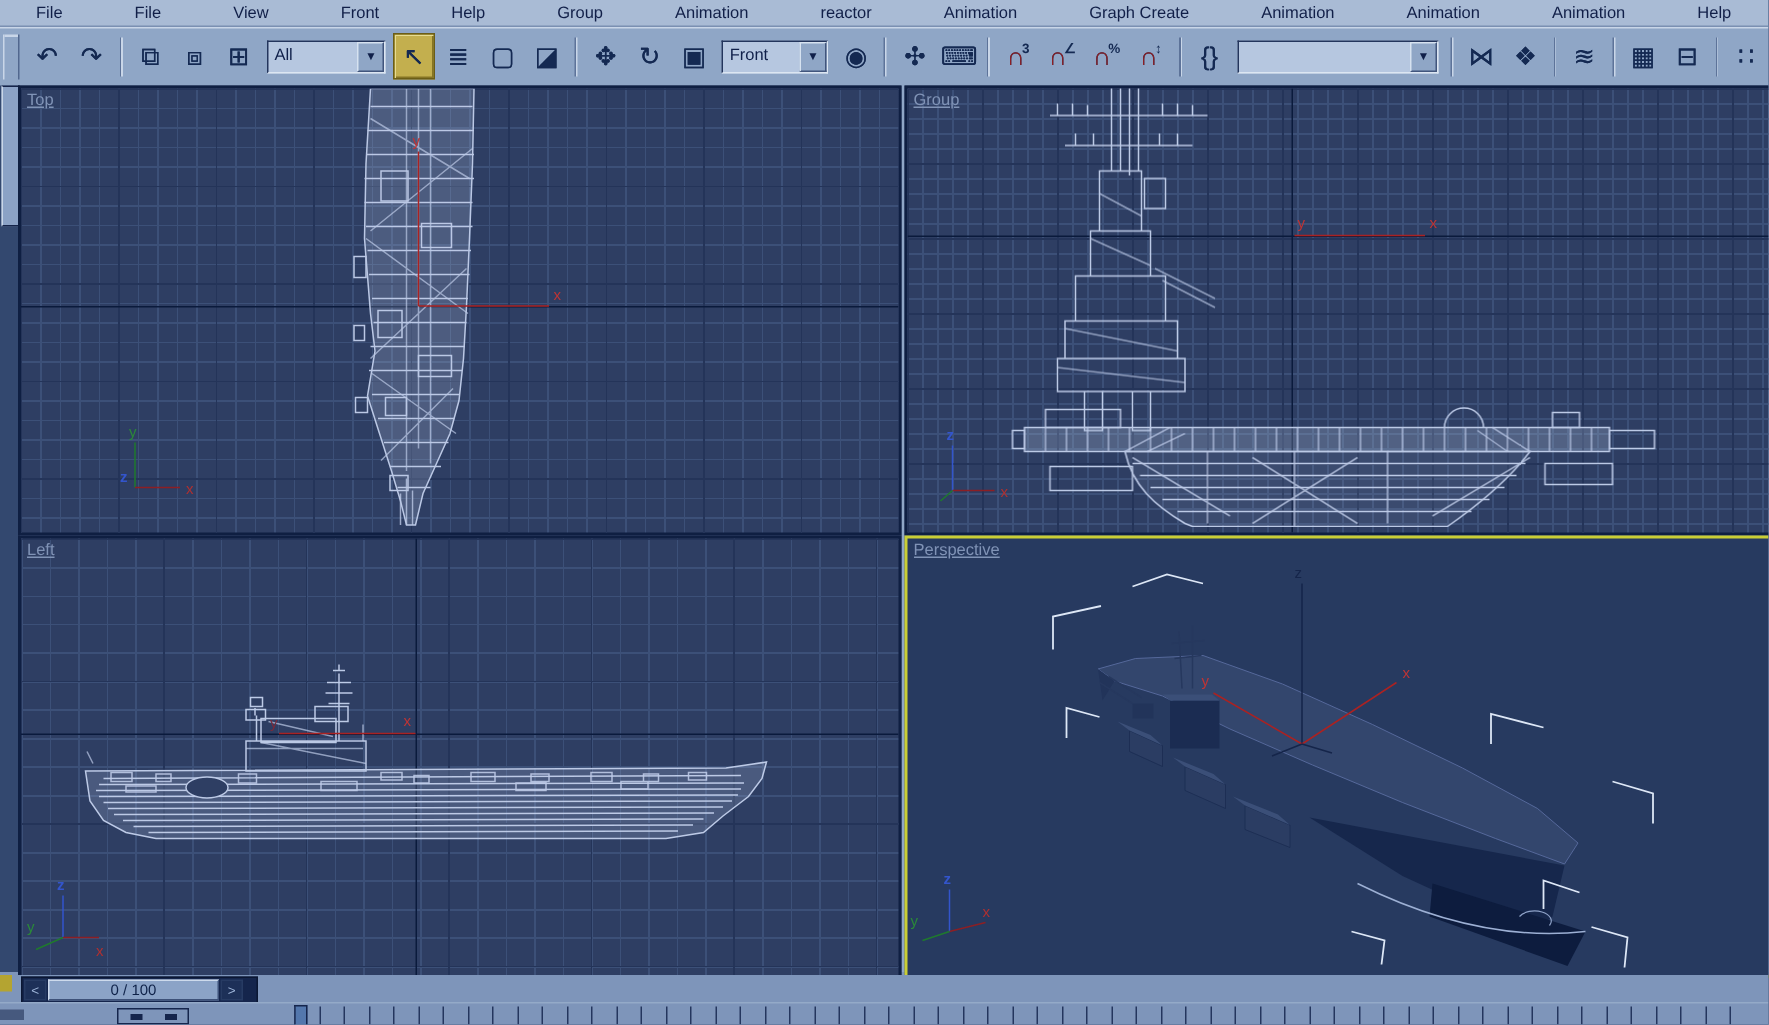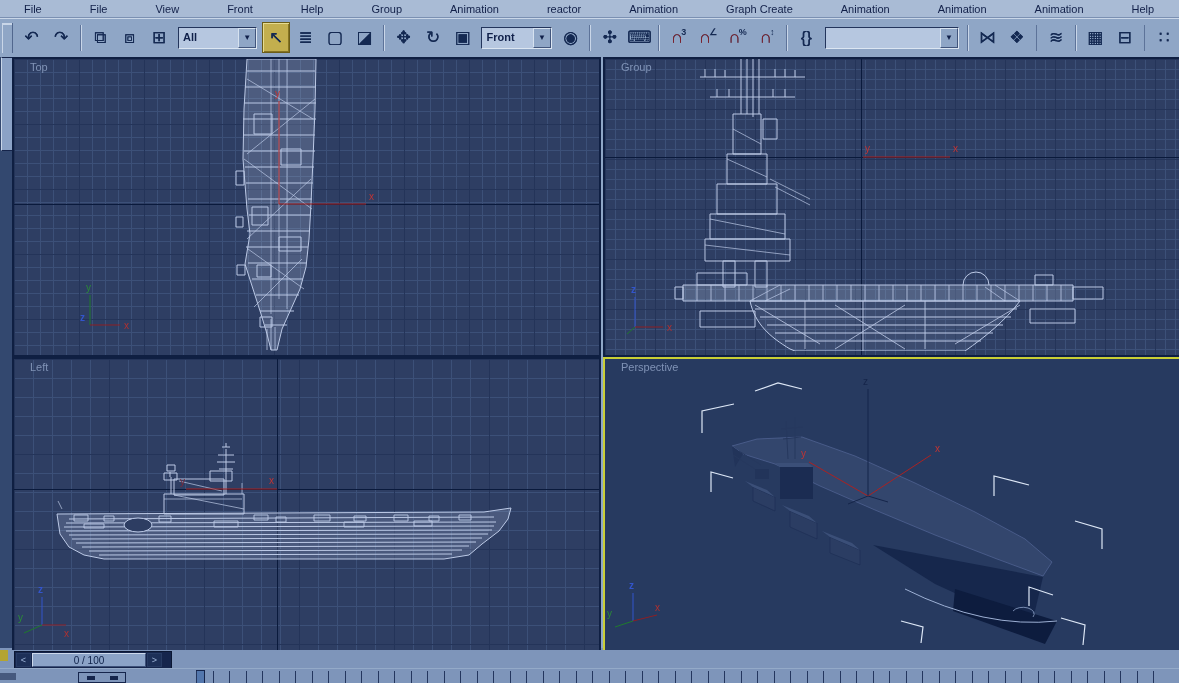--- a/index.html
+++ b/index.html
@@ -24,35 +24,35 @@
   .tbtn .glyph{text-shadow:0 0 0 #142952;}
   .tbtn sup{font-size:9px;color:#142952;margin-left:-2px;position:relative;top:-5px;}
   .tbtn.magnet{color:#8c1f24;font-weight:bold;}
   .tbtn.active{background:#c3af4e;border:1px solid #6b5d17;
         box-shadow:inset 1px 1px 0 #e6dc92, inset -1px -1px 0 #857424;}
   .tsep{width:2px;height:26px;margin:0 4px;
         background:linear-gradient(to right,#5d7399 0 1px,#c9d6e8 1px 2px);}
   .tcombo{height:20px;margin:0 4px;background:#b6c7e0;display:flex;align-items:stretch;
         border-top:1px solid #23355c;border-left:1px solid #23355c;
         border-bottom:1px solid #dce6f2;border-right:1px solid #dce6f2;}
-  .tcombo .cval{flex:1;font-size:11px;color:#10204a;padding:3px 4px 0 4px;overflow:hidden;font-weight:bold;}
+  .tcombo .cval{flex:1;font-size:11px;color:#10204a;padding:3px 4px 0 4px;overflow:hidden;}
   .tcombo .carrow{width:16px;background:#8fa6c6;border:1px solid #ffffff55;
         border-top-color:#d6e2f0;border-left-color:#d6e2f0;
         border-bottom-color:#41557c;border-right-color:#41557c;
         display:flex;align-items:center;justify-content:center;
         font-size:8px;color:#10204a;}
   
   #vp-area{position:absolute;left:0;top:55px;width:1179px;height:593px;background:#8fa6c6;}
   #vp-strip{position:absolute;left:0;top:2px;width:12px;height:591px;background:#33486f;
             border-right:1px solid #15244a;}
   #vp-strip .thumb{position:absolute;left:1px;top:0;width:10px;height:92px;background:#8ba2c6;
             border:1px solid #15244a;border-left-color:#c9d6e8;}
   .viewport{position:absolute;border:2px solid #0f1f42;overflow:hidden;background:#2e3e63;}
   .viewport.activevp{border:2px solid #c9ce35;}
-  .vp-label{position:absolute;left:16px;top:2px;font-size:11px;color:#8093b6;z-index:5;}
+  .vp-label{position:absolute;left:4px;top:2px;font-size:11px;color:#8093b6;z-index:5;text-decoration:underline;}
   .vp-grid{position:absolute;inset:0;}
   .grid13{background-image:
       repeating-linear-gradient(to right,#243459 0 1px,transparent 1px 65px),
       repeating-linear-gradient(to bottom,#243459 0 1px,transparent 1px 65px),
       repeating-linear-gradient(to right,#3c5078 0 1px,transparent 1px 13px),
       repeating-linear-gradient(to bottom,#3c5078 0 1px,transparent 1px 13px);}
   .grid10{background-image:
       repeating-linear-gradient(to right,#243459 0 1px,transparent 1px 50px),
       repeating-linear-gradient(to bottom,#243459 0 1px,transparent 1px 50px),
       repeating-linear-gradient(to right,#3c5078 0 1px,transparent 1px 10px),

